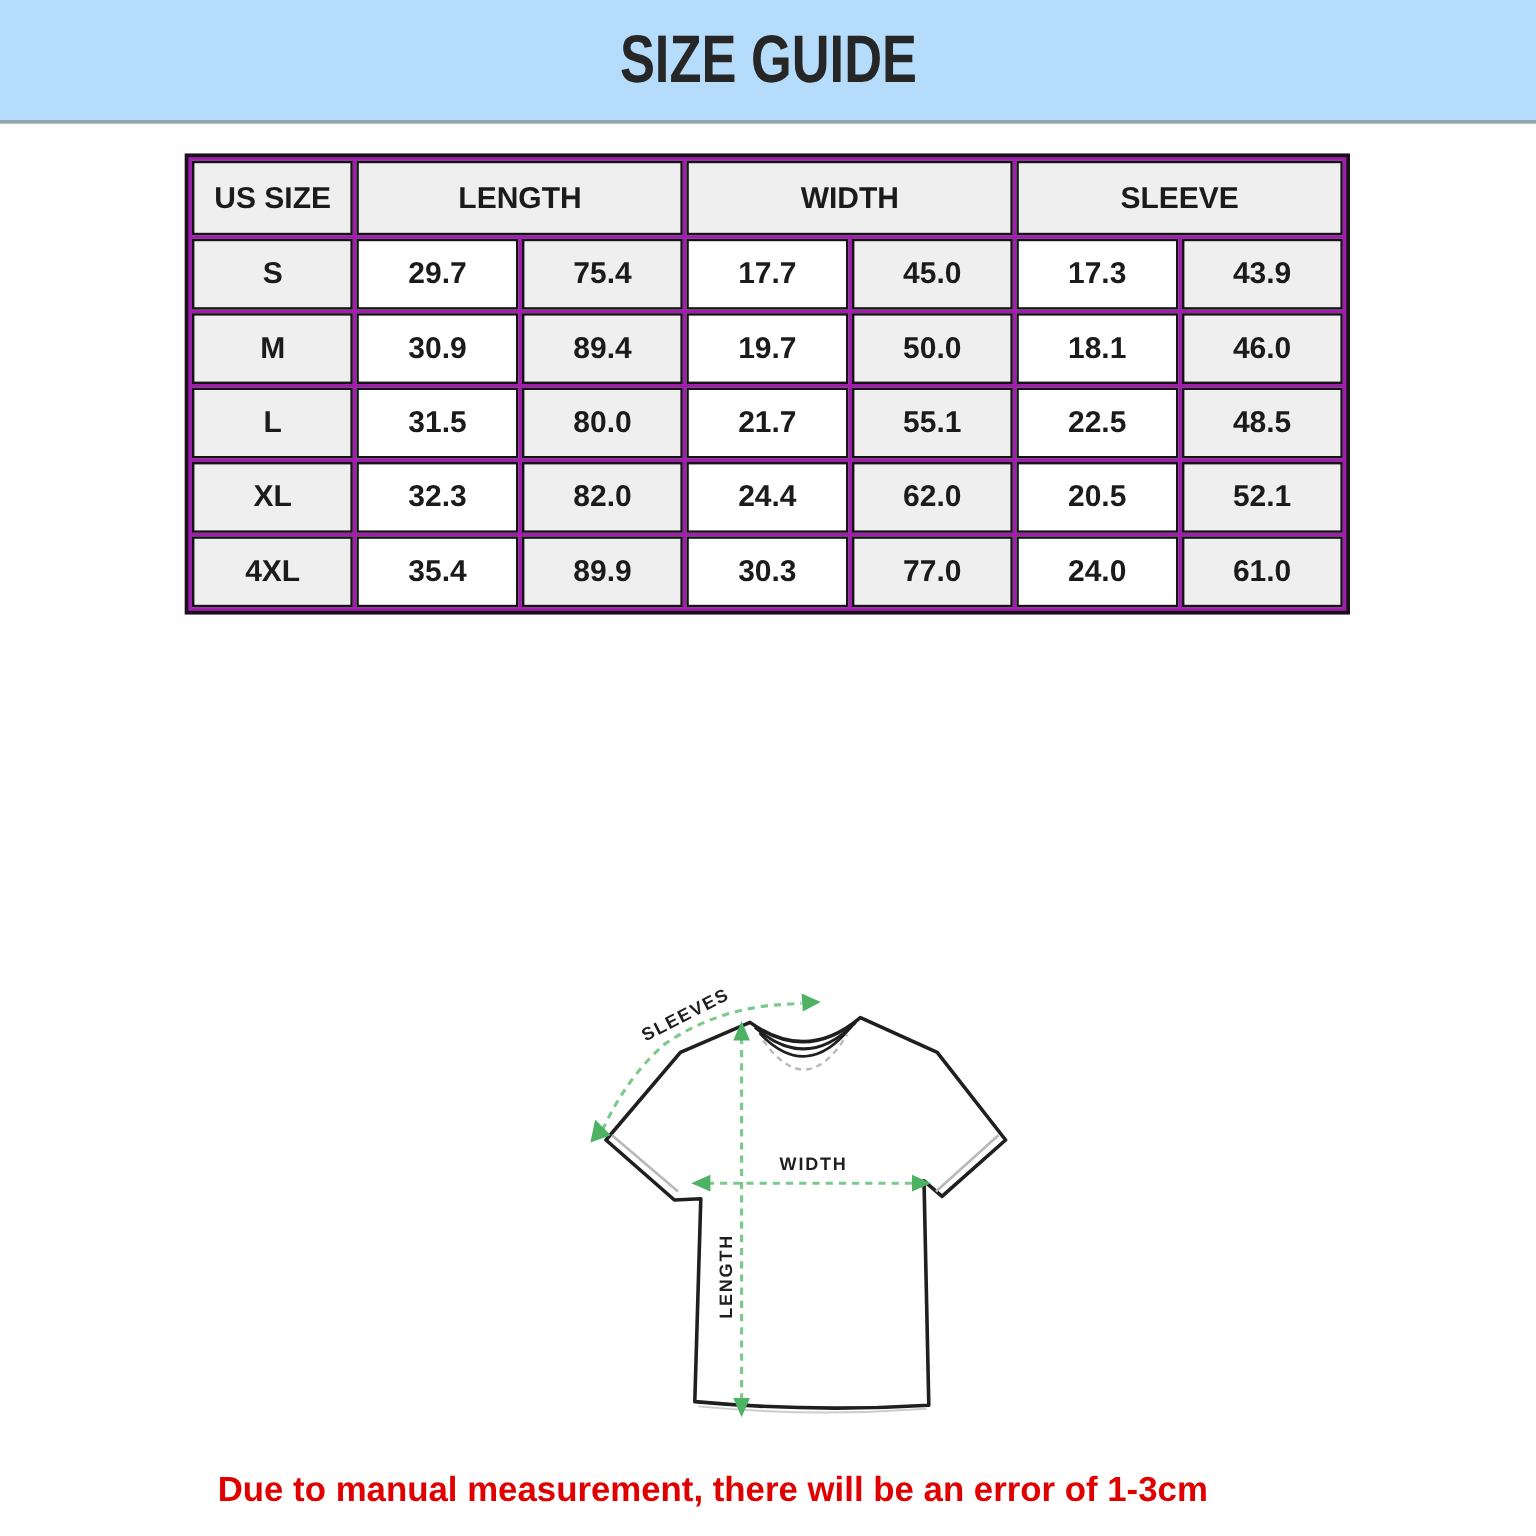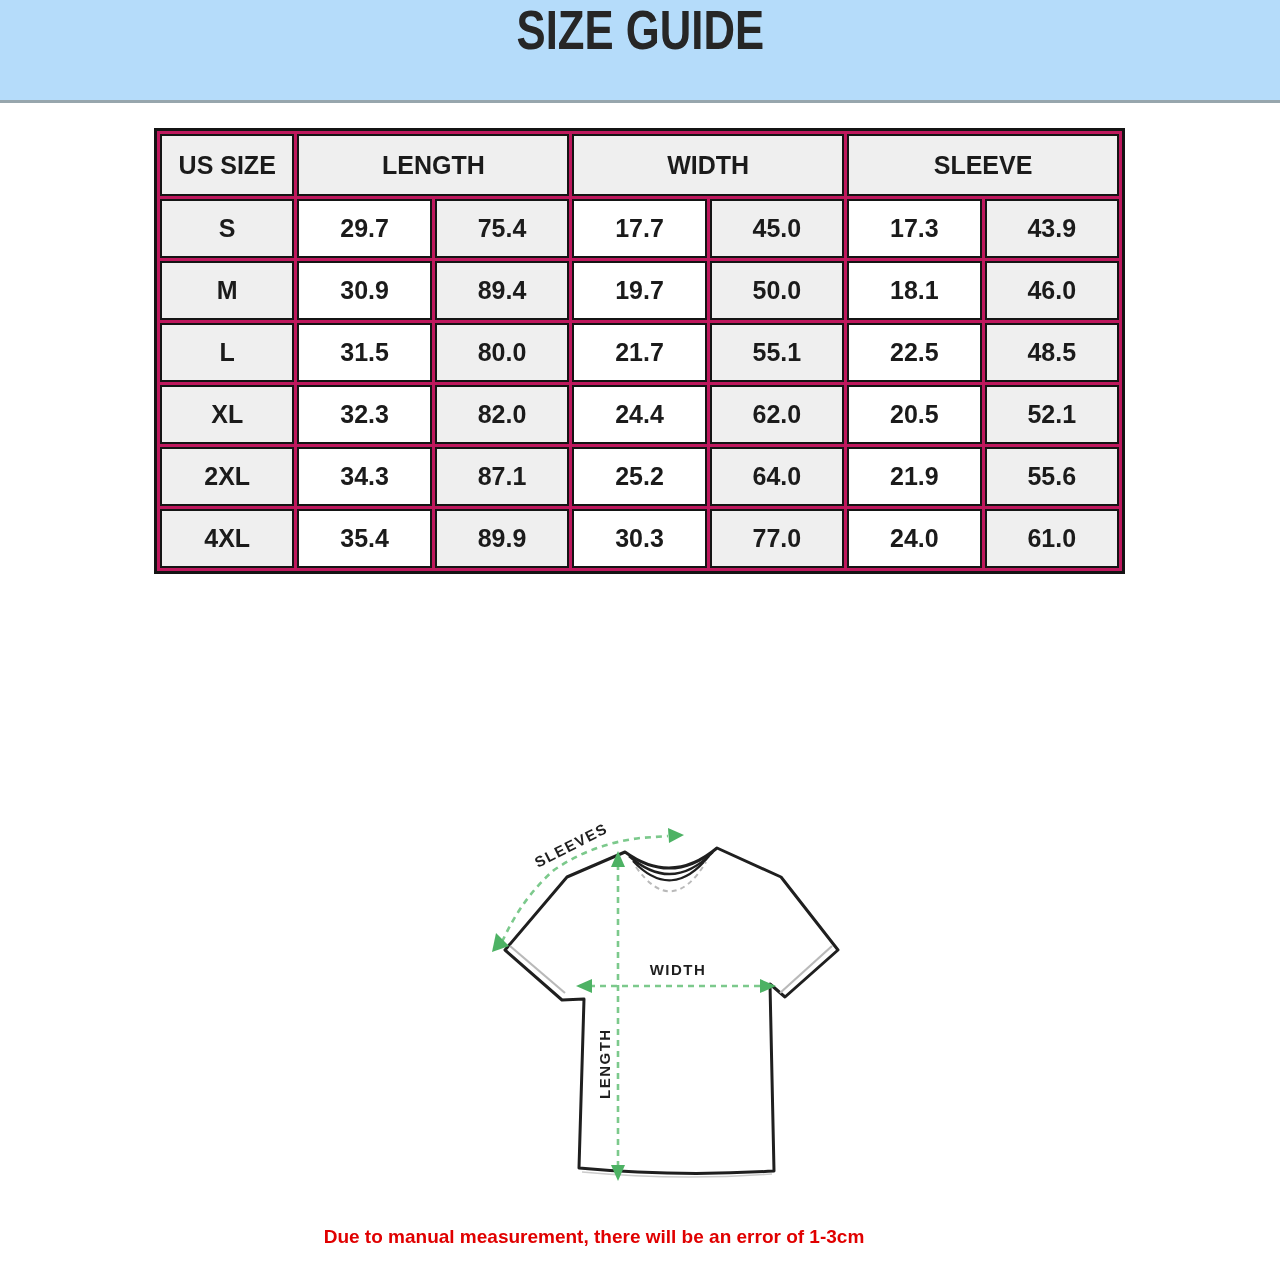--- a/index.html
+++ b/index.html
@@ -4,45 +4,45 @@
 <style>
   html,body{margin:0;padding:0;}
   body{
     width:1280px;height:1280px;position:relative;background:#ffffff;
     font-family:"Liberation Sans", sans-serif;overflow:hidden;
   }
   
   .title-band{
     position:absolute;left:0;top:0;width:1280px;height:100px;
     background:#b5dcfa;border-bottom:3px solid #97a6ad;
-    display:flex;align-items:flex-start;justify-content:center;
+    display:flex;align-items:center;justify-content:center;
   }
   .title-band h1{
     margin:0;font-size:52px;font-weight:bold;color:#262626;
     letter-spacing:0px;transform:scale(0.84,1.08);white-space:nowrap;
   }
   
   .size-table{
     position:absolute;left:154px;top:128px;width:971px;
     border-collapse:separate;border-spacing:3px;
-    border:3px solid #141414;background:#be185d;table-layout:fixed;
+    border:3px solid #141414;background:#a21caf;table-layout:fixed;
   }
   .size-table td{
     border:2px solid #141414;text-align:center;vertical-align:middle;
     font-size:25px;font-weight:bold;color:#1b1b1b;height:55px;
     background:#ffffff;padding:0;
   }
   .size-table tr.hdr-row td{height:58px;}
   .size-table td.shade{background:#efefef;}
   
   .shirt-wrap{position:absolute;left:440px;top:800px;width:440px;height:420px;}
   
   .note{
     position:absolute;left:0;top:1226px;width:1188px;text-align:center;
-    font-size:19px;font-weight:bold;color:#e00000;letter-spacing:0px;
+    font-size:29px;font-weight:bold;color:#e00000;letter-spacing:0px;
   }
 </style>
 </head>
 <body>
 
 <div class="title-band">
   <h1>SIZE GUIDE</h1>
 </div>
 
 <table class="size-table">
@@ -92,29 +92,20 @@
       <tr>
         <td class="shade">XL</td>
         <td>32.3</td>
         <td class="shade">82.0</td>
         <td>24.4</td>
         <td class="shade">62.0</td>
         <td>20.5</td>
         <td class="shade">52.1</td>
       </tr>
       <tr>
-        <td class="shade">2XL</td>
-        <td>34.3</td>
-        <td class="shade">87.1</td>
-        <td>25.2</td>
-        <td class="shade">64.0</td>
-        <td>21.9</td>
-        <td class="shade">55.6</td>
-      </tr>
-      <tr>
         <td class="shade">4XL</td>
         <td>35.4</td>
         <td class="shade">89.9</td>
         <td>30.3</td>
         <td class="shade">77.0</td>
         <td>24.0</td>
         <td class="shade">61.0</td>
       </tr>
     </tbody>
 </table>

